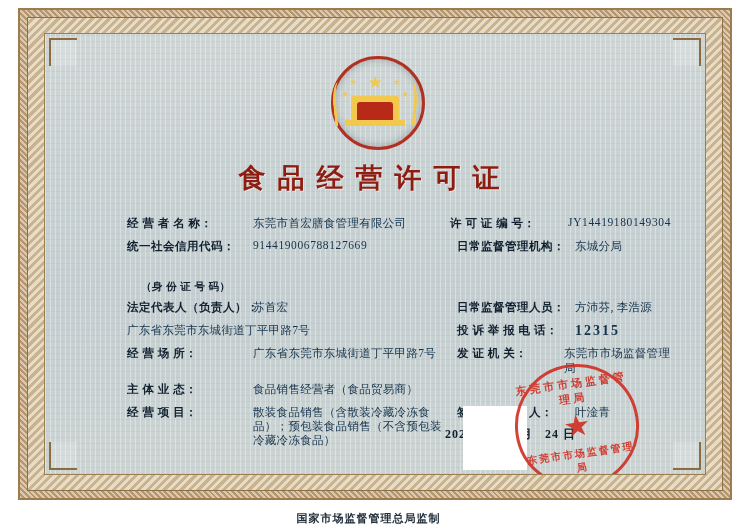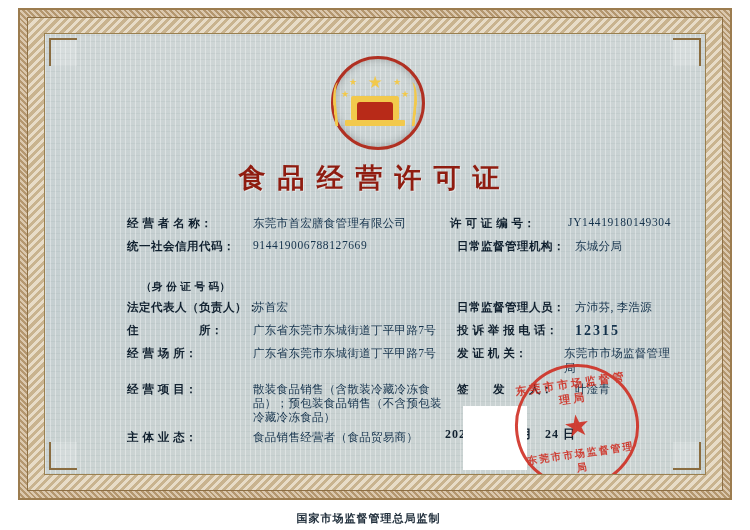--- a/index.html
+++ b/index.html
@@ -389,21 +389,20 @@
           <span class="val">苏首宏</span>
         </div>
         <div class="col-right">
           <span class="lbl w-right">日常监督管理人员：</span>
           <span class="val">方沛芬, 李浩源</span>
         </div>
       </div>
 
       <div class="row">
         <div class="col-left">
-          <span class="lbl w-left">住　　　　　所：</span>
           <span class="val">广东省东莞市东城街道丁平甲路7号</span>
         </div>
         <div class="col-right">
           <span class="lbl w-right">投 诉 举 报 电 话：</span>
           <span class="val big">12315</span>
         </div>
       </div>
 
       <div class="row">
         <div class="col-left">
@@ -411,35 +410,35 @@
           <span class="val">广东省东莞市东城街道丁平甲路7号</span>
         </div>
         <div class="col-right">
           <span class="lbl w-right">发 证 机 关：</span>
           <span class="val">东莞市市场监督管理局</span>
         </div>
       </div>
 
       <div class="row">
         <div class="col-left">
+          <span class="lbl w-left">主 体 业 态：</span>
+          <span class="val">食品销售经营者（食品贸易商）</span>
+        </div>
+        <div class="col-right"></div>
+      </div>
+
+      <div class="row">
+        <div class="col-left">
           <span class="lbl w-left">经 营 项 目：</span>
           <span class="val multi-line" style="max-width:195px; display:inline-block;">散装食品销售（含散装冷藏冷冻食品）；预包装食品销售（不含预包装冷藏冷冻食品）</span>
         </div>
         <div class="col-right">
           <span class="lbl w-right">签　　发　　人：</span>
           <span class="val">叶淦青</span>
         </div>
-      </div>
-
-      <div class="row">
-        <div class="col-left">
-          <span class="lbl w-left">主 体 业 态：</span>
-          <span class="val">食品销售经营者（食品贸易商）</span>
-        </div>
-        <div class="col-right"></div>
       </div>
 
     </div>
 
     <div class="issue-date">
       <span>2021</span>
       <span>年</span>
       &nbsp;
       <span>05</span>
       <span>月</span>

